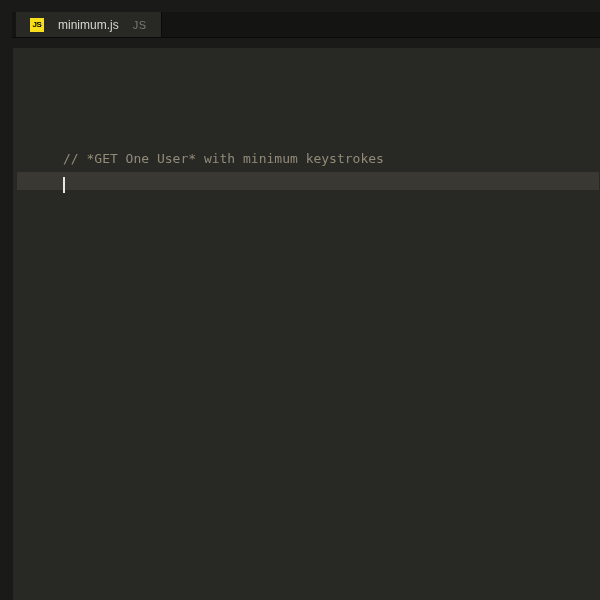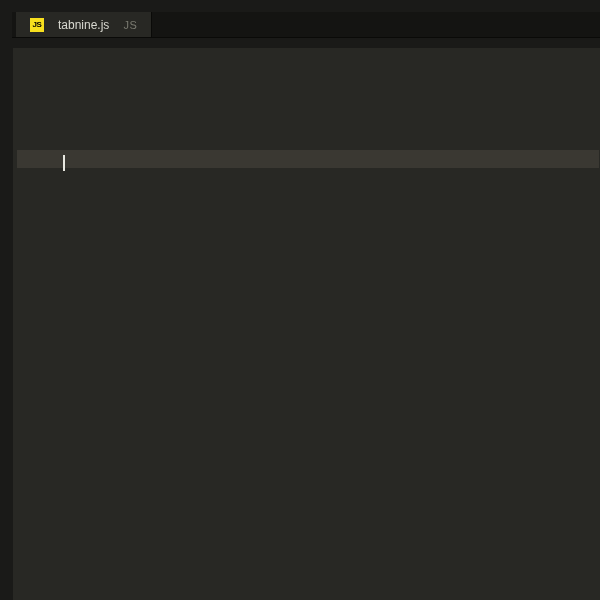--- a/index.html
+++ b/index.html
@@ -82,20 +82,21 @@
       height: 16px;
       background: #e8e8e0;
     }
   </style>
 </head>
 <body>
 
 <div class="tab-bar">
   <div class="tab">
     <span class="file-icon">JS</span>
-    <span class="tab-label">tabnine.js</span>
+    <span class="tab-label">minimum.js</span>
     <span class="tab-lang">JS</span>
   </div>
 </div>
 
 <div class="editor-wrap">
+  <div class="code-line"><span class="comment">// *GET One User* with minimum keystrokes</span></div>
   <div class="code-line current-line"><span class="cursor"></span><span></span></div>
 </div>
 
 </body></html>

